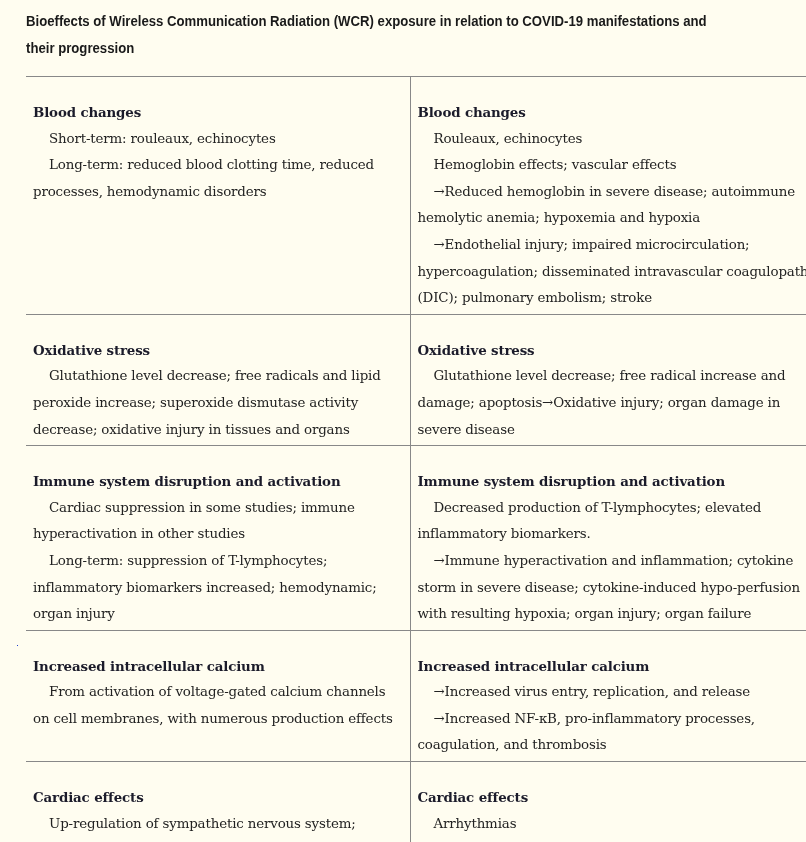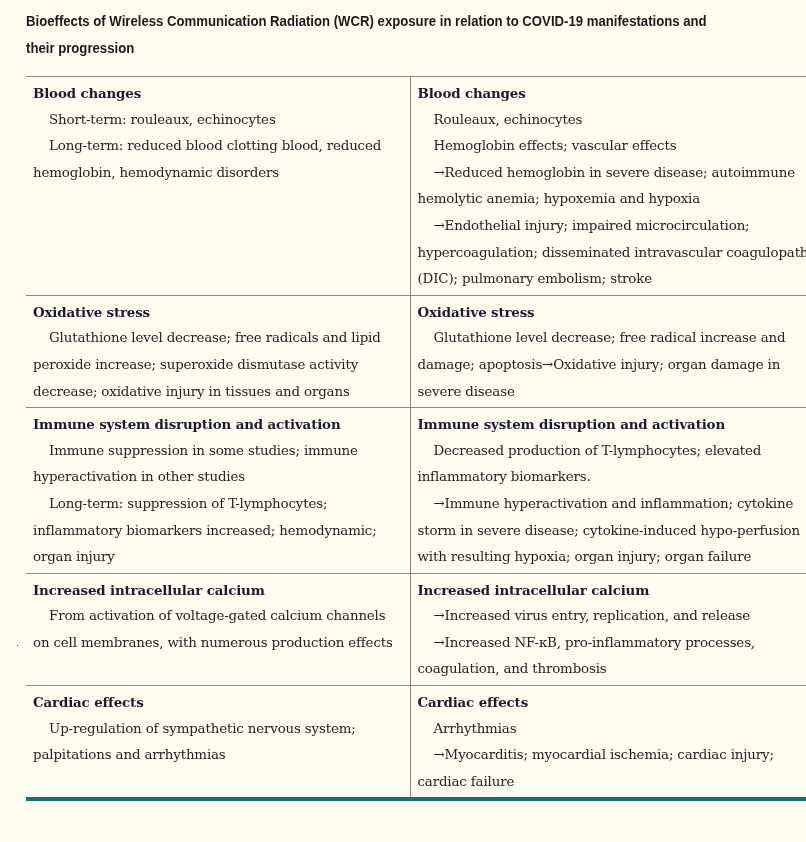--- a/index.html
+++ b/index.html
@@ -35,21 +35,21 @@
       left: 26px;
       top: 76px;
       width: 800px;
       border-collapse: collapse;
       table-layout: fixed;
     }
     table.t col.c1 { width: 384px; }
     table.t col.c2 { width: 416px; }
     table.t td {
       vertical-align: top;
-      padding: 3px 6px 2px 7px;
+      padding: 22px 6px 2px 7px;
       border-top: 1px solid #888888;
       font-size: 13.4px;
       line-height: 26.6px;
       letter-spacing: -0.15px;
     }
     table.t td.left { border-right: 1px solid #888888; }
     table.t tr:last-child td { border-bottom: 4px solid #0f766e; }
     .hd {
       font-weight: bold;
       color: #1b1b2a;
@@ -80,21 +80,21 @@
   <colgroup>
       <col class="c1">
       <col class="c2">
     </colgroup>
   <tbody>
 
     <tr>
       <td class="left">
         <span class="hd">Blood changes</span>
         <span class="ln">Short-term: rouleaux, echinocytes</span>
-        <span class="ln">Long-term: reduced blood clotting blood, reduced hemoglobin, hemodynamic disorders</span>
+        <span class="ln">Long-term: reduced blood clotting time, reduced processes, hemodynamic disorders</span>
       </td>
       <td>
         <span class="hd">Blood changes</span>
         <span class="ln">Rouleaux, echinocytes</span>
         <span class="ln">Hemoglobin effects; vascular effects</span>
         <span class="ln">→Reduced hemoglobin in severe disease; autoimmune hemolytic anemia; hypoxemia and hypoxia</span>
         <span class="ln">→Endothelial injury; impaired microcirculation; hypercoagulation; disseminated intravascular coagulopathy (DIC); pulmonary embolism; stroke</span>
       </td>
     </tr>
 
@@ -105,21 +105,21 @@
       </td>
       <td>
         <span class="hd">Oxidative stress</span>
         <span class="ln">Glutathione level decrease; free radical increase and damage; apoptosis→Oxidative injury; organ damage in severe disease</span>
       </td>
     </tr>
 
     <tr>
       <td class="left">
         <span class="hd">Immune system disruption and activation</span>
-        <span class="ln">Immune suppression in some studies; immune hyperactivation in other studies</span>
+        <span class="ln">Cardiac suppression in some studies; immune hyperactivation in other studies</span>
         <span class="ln">Long-term: suppression of T-lymphocytes; inflammatory biomarkers increased; hemodynamic; organ injury</span>
       </td>
       <td>
         <span class="hd">Immune system disruption and activation</span>
         <span class="ln">Decreased production of T-lymphocytes; elevated inflammatory biomarkers.</span>
         <span class="ln">→Immune hyperactivation and inflammation; cytokine storm in severe disease; cytokine-induced hypo-perfusion with resulting hypoxia; organ injury; organ failure</span>
       </td>
     </tr>
 
     <tr>

